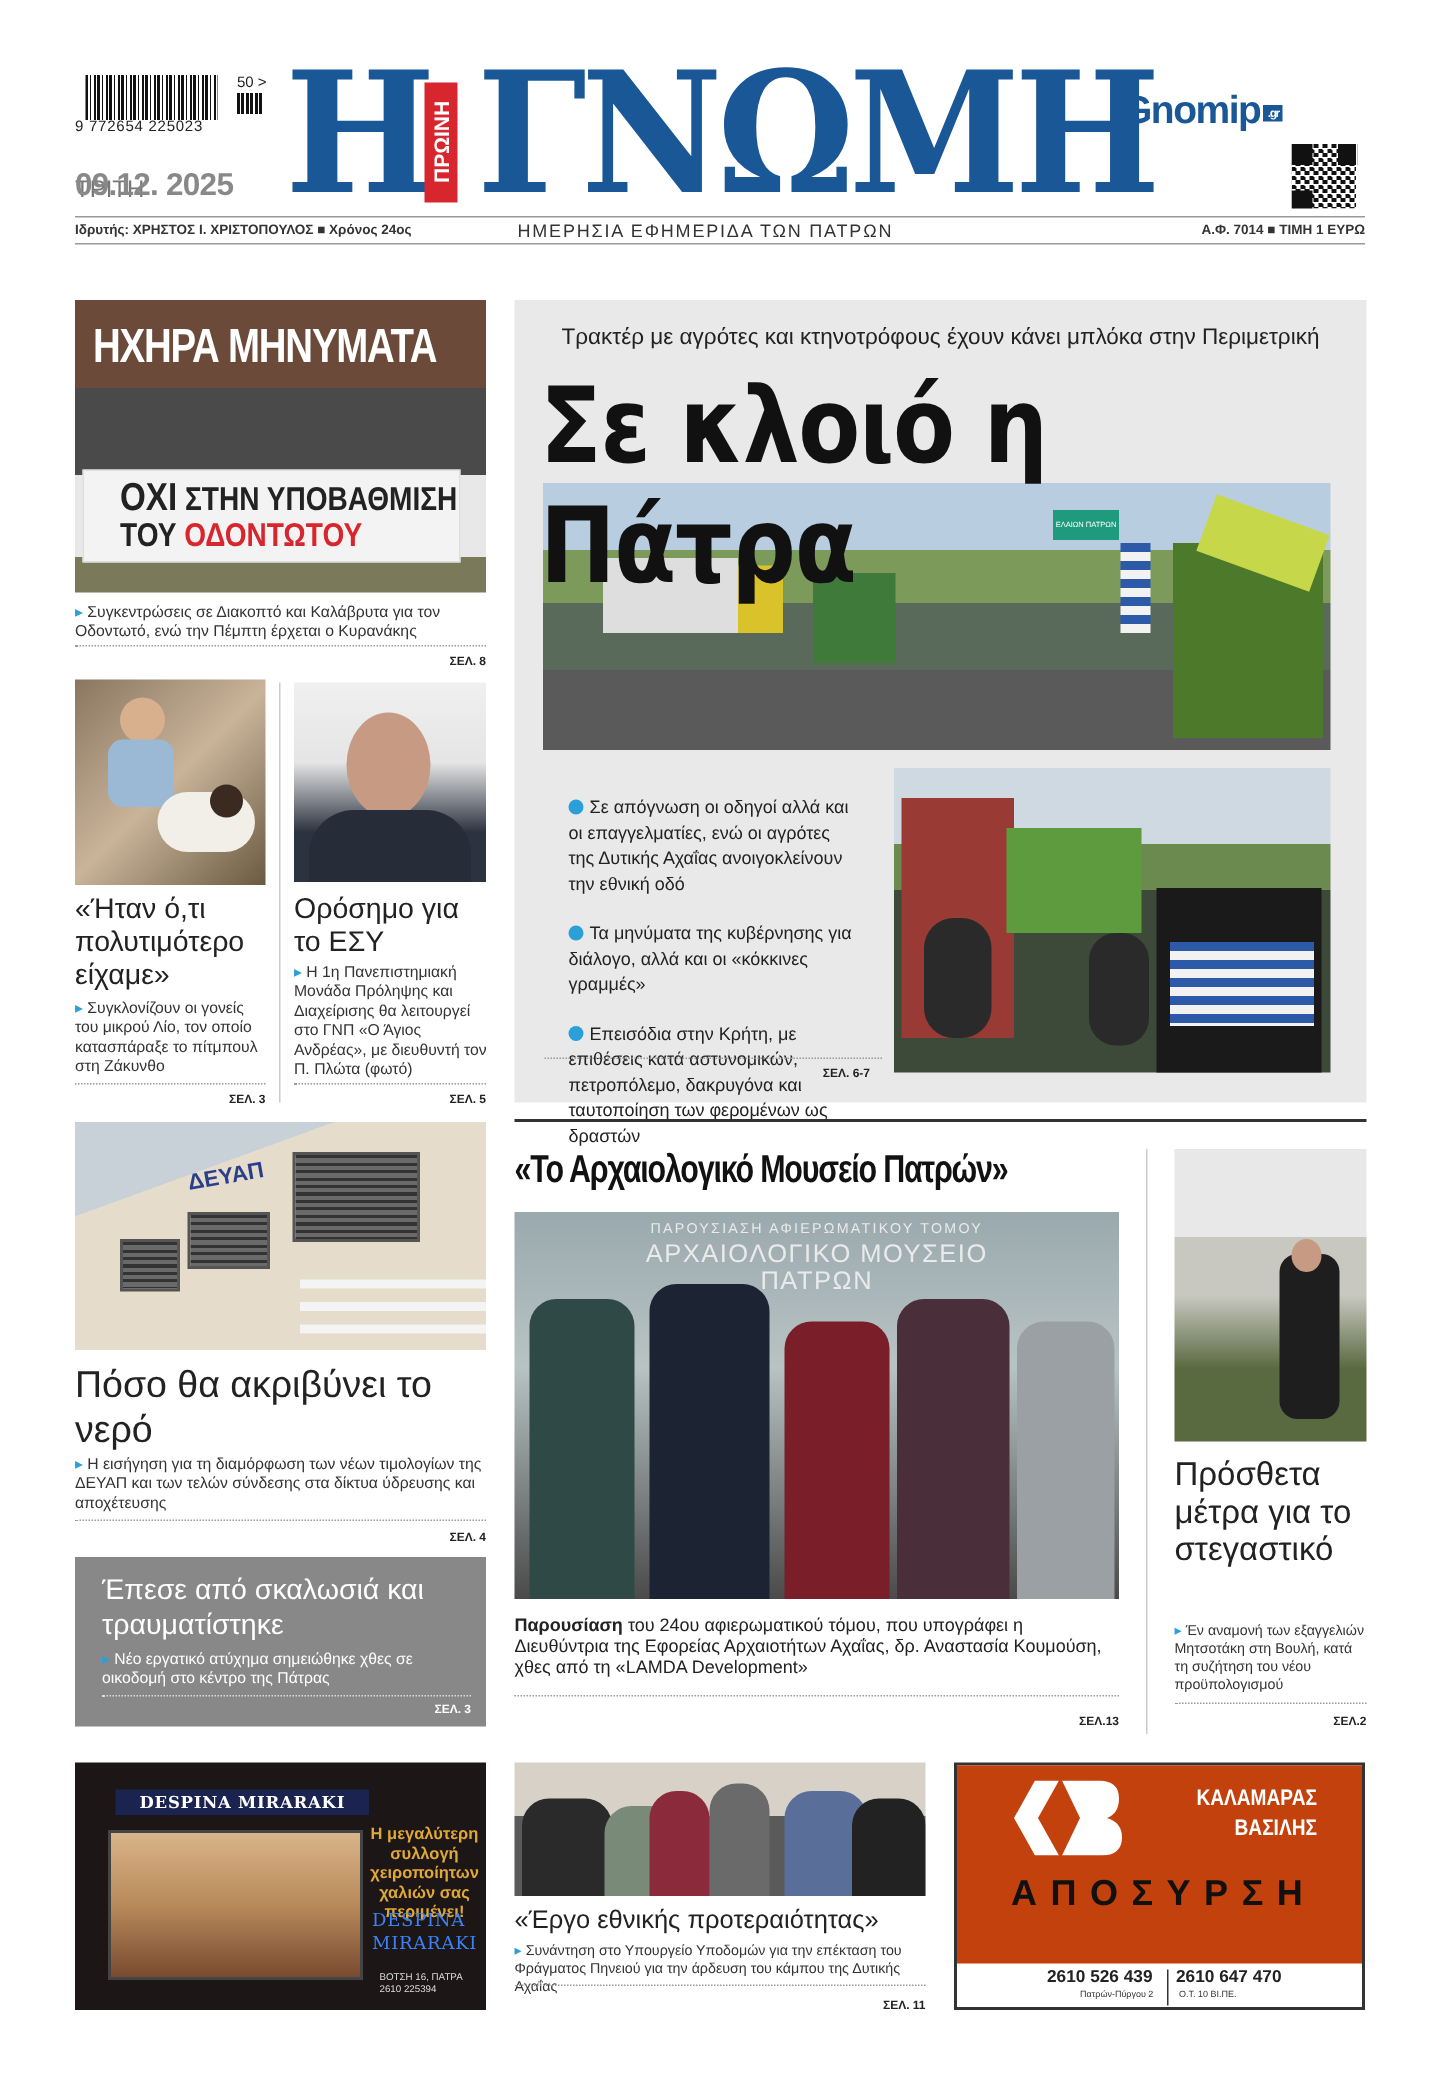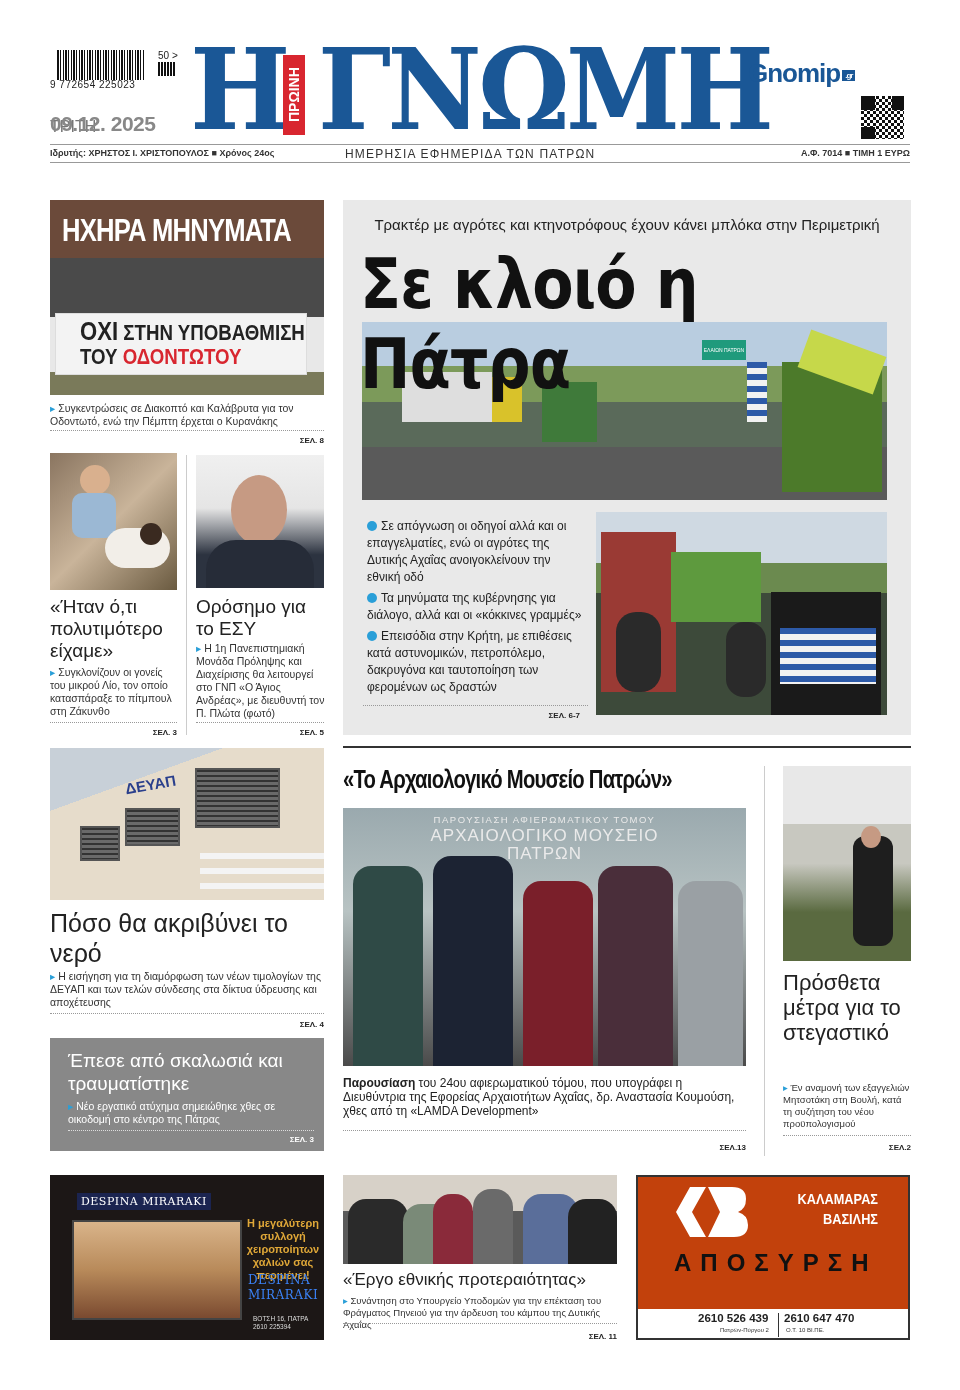--- a/index.html
+++ b/index.html
@@ -58,21 +58,21 @@
 .s3-dots{left:196px;top:722px;width:128px}
 .s2-page{left:120px;top:728px;width:57px}
 .s3-page{left:260px;top:728px;width:64px}
 .col-sep1{left:186px;top:455px;height:280px}
 
 .lead-box{left:343px;top:200px;width:568px;height:535px;background:#e9e9e9}
 .lead-kicker{left:343px;top:216px;width:568px;text-align:center;font-size:15px;color:#222}
 .lead-title{left:360px;top:244px;font-size:70px;font-weight:bold;letter-spacing:-1px;color:#111;font-family:"DejaVu Sans",sans-serif;transform:scaleX(0.86);transform-origin:left;line-height:80px}
 .lead-photo{left:362px;top:322px;width:525px;height:178px;background:linear-gradient(#b9cde0 0 25%,#7c9a5a 25% 45%,#5a6a5a 45% 70%,#5a5a5a 70%)}
 .lead-bullets{left:363px;top:514px;width:225px;font-size:12px;line-height:17px;color:#222}
-.lead-bullets p{margin:4px}
+.lead-bullets p{margin:16px}
 .lead-bullets .dot{display:inline-block;width:10px;height:10px;border-radius:50%;background:#2a9fd8;margin-right:4px;vertical-align:-1px}
 .lead-dots{left:363px;top:705px;width:225px}
 .lead-page{left:520px;top:711px;width:60px}
 .lead-photo2{left:596px;top:512px;width:291px;height:203px;background:linear-gradient(#cfd9e2 0 25%,#6b8a4f 25% 40%,#3d4a3a 40% 100%)}
 .flag{left:780px;top:628px;width:96px;height:56px;background:repeating-linear-gradient(#2d5aa8 0 6px,#f2f2f2 6px 12px)}
 
 .rule-mid{left:343px;top:746px;width:568px;height:2px;background:#333}
 .mus-title{left:343px;top:764px;font-size:26px;font-weight:bold;letter-spacing:-1px;color:#111;transform:scaleX(0.78);transform-origin:left;white-space:nowrap}
 .mus-photo{left:343px;top:808px;width:403px;height:258px;background:linear-gradient(#9aa9ae,#b8c3c3 40%,#4a4a4a 100%)}
 .mus-photo .t1{position:absolute;top:6px;width:100%;text-align:center;color:#eaeaea;font-size:9.5px;letter-spacing:1.5px}
@@ -96,21 +96,21 @@
 .water-dots{left:50px;top:1013px;width:274px}
 .water-page{left:270px;top:1020px;width:54px}
 
 .acc-box{left:50px;top:1038px;width:274px;height:113px;background:#888}
 .acc-title{left:68px;top:1049px;font-size:19px;line-height:23px;color:#fff}
 .acc-body{left:68px;top:1100px;width:250px;font-size:10.5px;line-height:13px;color:#fff}
 .acc-dots{left:68px;top:1130px;width:246px;border-top:1px dotted #ddd}
 .acc-page{left:260px;top:1135px;width:54px;color:#fff}
 
 .ad1{left:50px;top:1175px;width:274px;height:165px;background:#1c1716}
-.ad1-name{position:absolute;left:27px;top:18px;background:#1b2450;color:#fff;font-family:"DejaVu Serif",serif;font-weight:normal;font-size:11px;padding:2px 4px;letter-spacing:0.5px}
+.ad1-name{position:absolute;left:27px;top:18px;background:#1b2450;color:#fff;font-family:"DejaVu Serif",serif;font-weight:bold;font-size:11px;padding:2px 16px;letter-spacing:0.5px}
 .ad1-store{position:absolute;left:22px;top:45px;width:170px;height:100px;background:linear-gradient(#d9b48a,#b88a5a 50%,#7a4a30);border:2px solid #444}
 .ad1-tag{position:absolute;left:193px;top:42px;width:80px;color:#e0a838;font-weight:bold;font-size:11px;line-height:13px;text-align:center}
 .ad1-logo{position:absolute;left:198px;top:98px;color:#3b82f6;font-family:"DejaVu Serif",serif;font-size:12px;line-height:15px;letter-spacing:0.5px}
 .ad1-addr{position:absolute;left:203px;top:140px;color:#ddd;font-size:6.5px;line-height:8px}
 .meet-photo{left:343px;top:1175px;width:274px;height:89px;background:linear-gradient(#d7d1c8 0 40%,#5a5a5a 40%)}
 .meet-title{left:343px;top:1270px;font-size:17px;color:#222;white-space:nowrap}
 .meet-body{left:343px;top:1295px;width:280px;font-size:9.5px;line-height:12px;color:#333}
 .meet-dots{left:343px;top:1323px;width:274px}
 .meet-page{left:570px;top:1332px;width:47px}
 .ad2{left:636px;top:1175px;width:274px;height:165px;background:#fff;border:2px solid #333}

